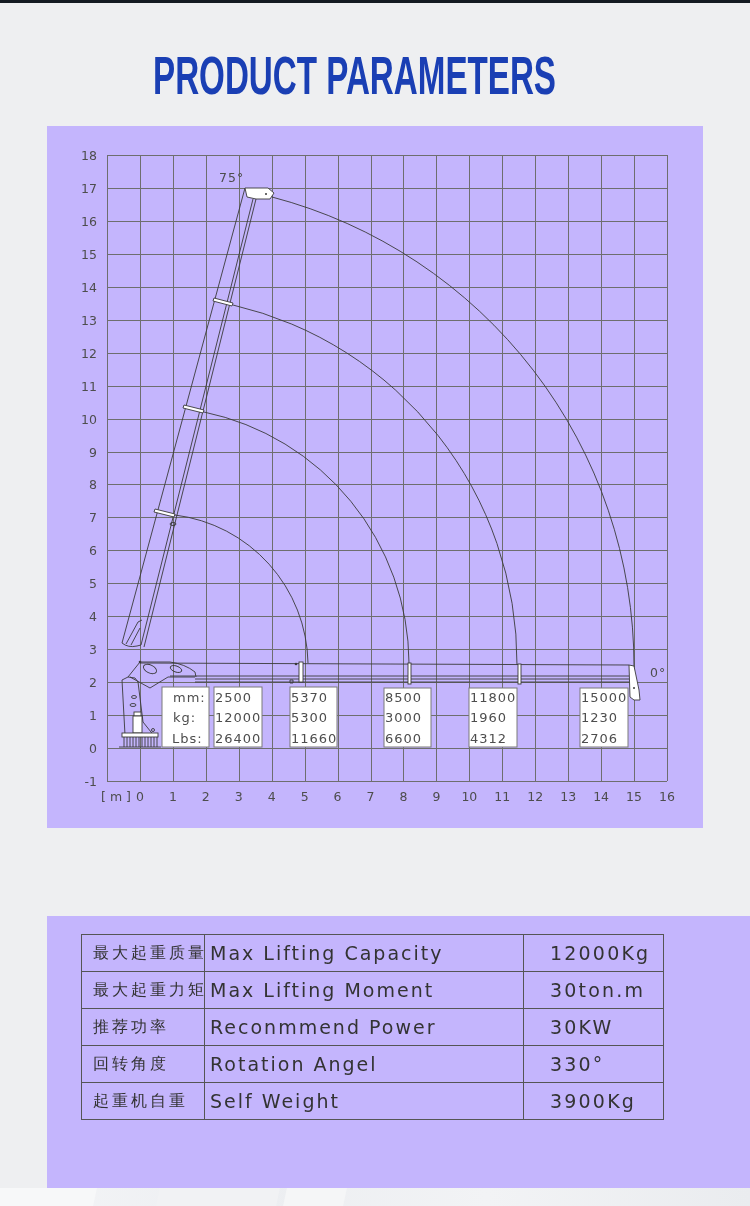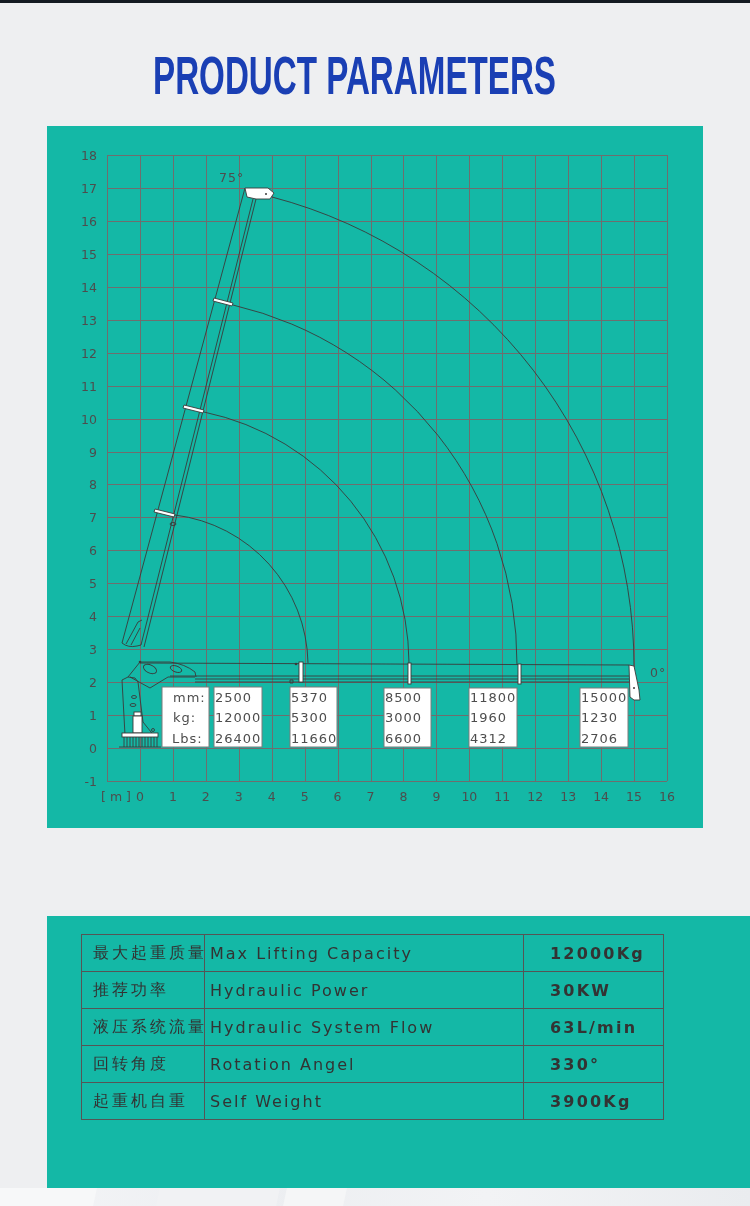--- a/index.html
+++ b/index.html
@@ -3,46 +3,46 @@
   <meta charset="utf-8">
   <style>
     html, body { margin: 0; padding: 0; }
     body {
       width: 750px; height: 1206px; position: relative; overflow: hidden;
       background: #eeeff1;
       font-family: "DejaVu Sans", sans-serif;
     }
     .top-bar { position: absolute; left: 0; top: 0; width: 750px; height: 3px; background: #141a22; }
     .title-svg { position: absolute; left: 0; top: 0; width: 750px; height: 126px; }
-    .card { position: absolute; background: #14b8a6; }
+    .card { position: absolute; background: #c4b5fd; }
     .card-chart { left: 47px; top: 126px; width: 656px; height: 702px; }
     .card-specs { left: 47px; top: 880px; width: 744px; height: 333px; margin-top: 36px; }
     .chart-svg { position: absolute; left: 0; top: 0; width: 656px; height: 702px; }
     .chart-svg text { font-family: "DejaVu Sans", sans-serif; fill: #4d4d4d; }
     .tick { font-size: 12.5px; }
     .box-text { font-size: 13px; letter-spacing: 1px; }
     .ann { font-size: 12.5px; letter-spacing: 1px; }
     .gl { stroke: #6e6e6e; stroke-width: 1; shape-rendering: crispEdges; }
     .draw { stroke: #3a3a3a; stroke-width: 0.9; fill: none; }
     .draw-fill { stroke: #3a3a3a; stroke-width: 0.9; fill: #ffffff; }
     .box { stroke: #7a7a7a; stroke-width: 1; fill: #ffffff; }
 
     .spec-table {
       position: absolute; left: 34px; top: 18px; width: 582px;
       border-collapse: collapse; table-layout: fixed;
       color: #333333;
     }
     .spec-table td {
       border: 1.5px solid #555555; height: 36px; padding: 0;
-      font-size: 16px; letter-spacing: 2px; white-space: nowrap; overflow: hidden;
+      font-size: 19px; letter-spacing: 2px; white-space: nowrap; overflow: hidden;
       vertical-align: middle;
     }
     .spec-table td.cn { padding-left: 11px; letter-spacing: 3px; font-size: 16px; }
     .spec-table td.en { padding-left: 5px; }
-    .spec-table td.val { padding-left: 26px; letter-spacing: 2.2px; font-weight: bold; }
+    .spec-table td.val { padding-left: 26px; letter-spacing: 2.2px; }
 
     .bottom-strip {
       position: absolute; left: 0; top: 1188px; width: 750px; height: 18px;
       background: linear-gradient(90deg, #f4f5f7 0%, #eceef1 35%, #f2f3f5 65%, #eaecef 100%);
       overflow: hidden;
     }
     .strip-shape { position: absolute; top: 0; height: 18px; background: #f7f8f9; transform: skewX(-12deg); }
   </style>
 </head>
 <body>
@@ -239,28 +239,28 @@
         <col style="width:319px">
         <col style="width:140px">
       </colgroup>
     <tbody>
       <tr>
         <td class="cn">最大起重质量</td>
         <td class="en">Max Lifting Capacity</td>
         <td class="val">12000Kg</td>
       </tr>
       <tr>
+        <td class="cn">最大起重力矩</td>
+        <td class="en">Max Lifting Moment</td>
+        <td class="val">30ton.m</td>
+      </tr>
+      <tr>
         <td class="cn">推荐功率</td>
-        <td class="en">Hydraulic Power</td>
+        <td class="en">Reconmmend Power</td>
         <td class="val">30KW</td>
-      </tr>
-      <tr>
-        <td class="cn">液压系统流量</td>
-        <td class="en">Hydraulic System Flow</td>
-        <td class="val">63L/min</td>
       </tr>
       <tr>
         <td class="cn">回转角度</td>
         <td class="en">Rotation Angel</td>
         <td class="val">330°</td>
       </tr>
       <tr>
         <td class="cn">起重机自重</td>
         <td class="en">Self Weight</td>
         <td class="val">3900Kg</td>

